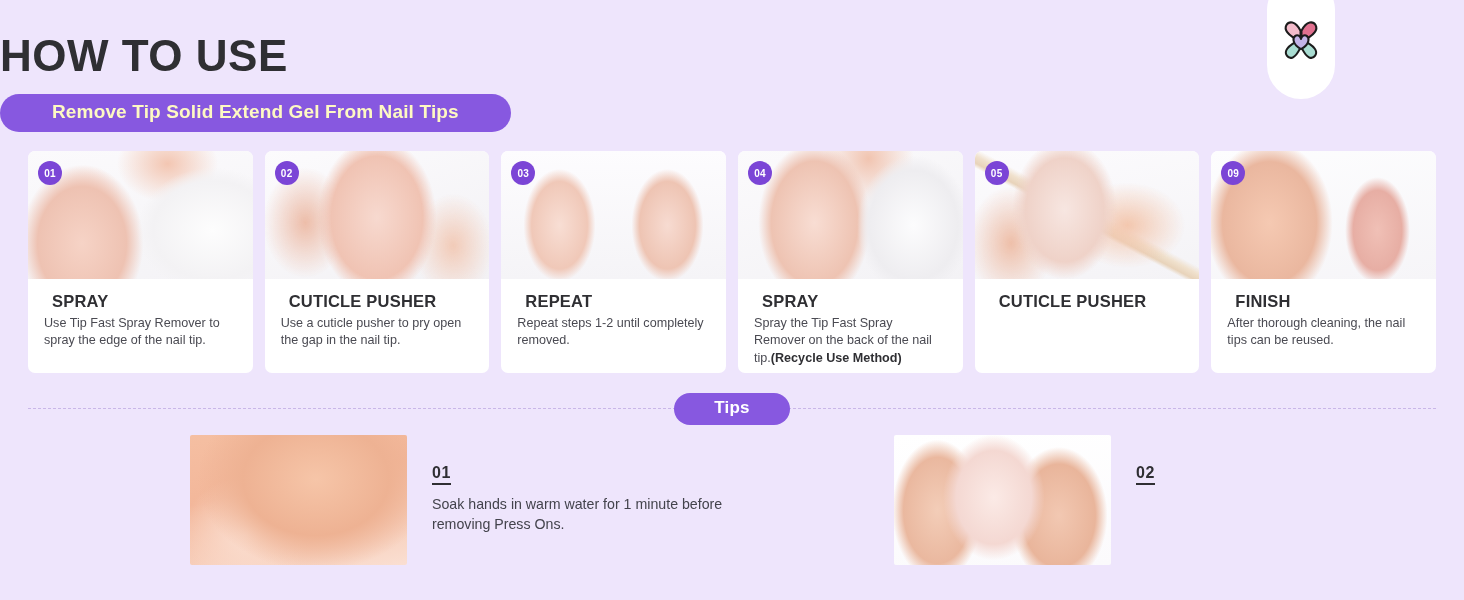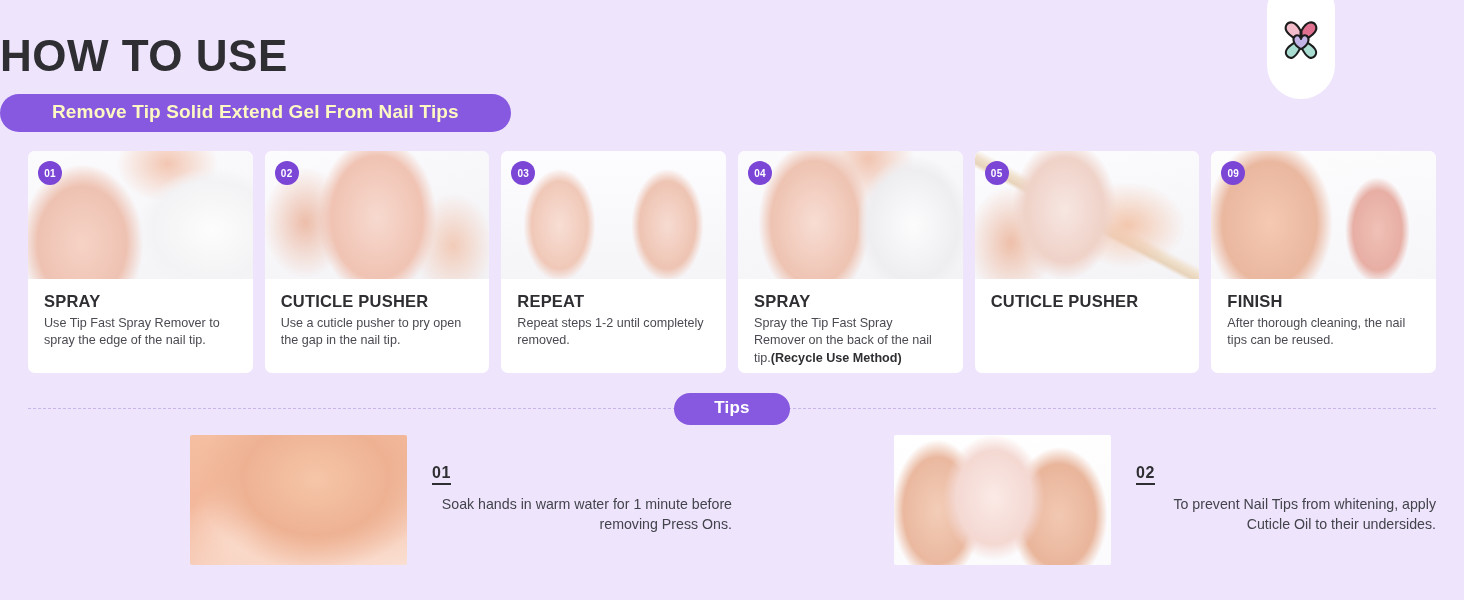--- a/index.html
+++ b/index.html
@@ -92,20 +92,21 @@
     z-index: 3;
     letter-spacing: 0.3px;
   }
   .card-body { padding: 13px 16px 0; }
   .card-title {
     font-size: 16.5px;
     font-weight: bold;
     color: #2f2f33;
     letter-spacing: 0.2px;
     margin-bottom: 4px;
+    margin-left: 8px;
   }
   .card-desc {
     font-size: 12.6px;
     color: #4a4a52;
     line-height: 1.38;
   }
   .card-desc b { font-weight: bold; color: #2f2f33; }
 
   
   .tips-divider {
@@ -162,21 +163,20 @@
     display: inline-block;
     padding-bottom: 1px;
     line-height: 1.1;
     letter-spacing: 0.5px;
   }
   .tip-desc {
     margin-top: 9px;
     font-size: 14.2px;
     color: #43434c;
     line-height: 1.42;
-    text-align: right;
   }
 
   
   .ph { position: absolute; inset: 0; }
 
   .ph-1 { background:
       radial-gradient(48% 70% at 82% 62%, #fdfdfd 0%, #f3f2f4 55%, rgba(245,245,247,0) 70%),
       radial-gradient(38% 85% at 24% 72%, #f6d3c6 0%, #eec2b2 52%, rgba(238,194,178,0) 72%),
       radial-gradient(22% 38% at 26% 38%, #fae3dc 0%, rgba(250,227,220,0) 72%),
       radial-gradient(30% 40% at 62% 10%, #f3c6b2 0%, rgba(243,198,178,0) 75%),
@@ -324,17 +324,16 @@
       <div class="tip-desc">Soak hands in warm water for 1 minute before removing Press Ons.</div>
     </div>
   </div>
 
   <div class="tip-block">
     <div class="tip-img">
       <div class="ph ph-t2"></div>
     </div>
     <div class="tip-text">
       <div class="tip-num">02</div>
-      <div class="tip-desc">To prevent Nail Tips from whitening, apply Cuticle Oil to their undersides.</div>
     </div>
   </div>
 
 </div>
 
 </body></html>

